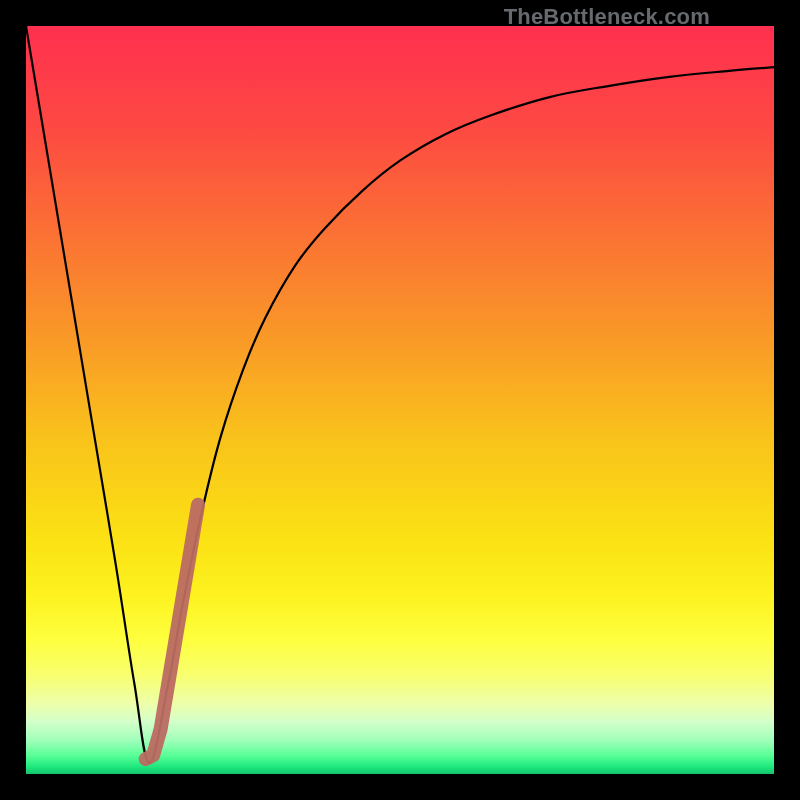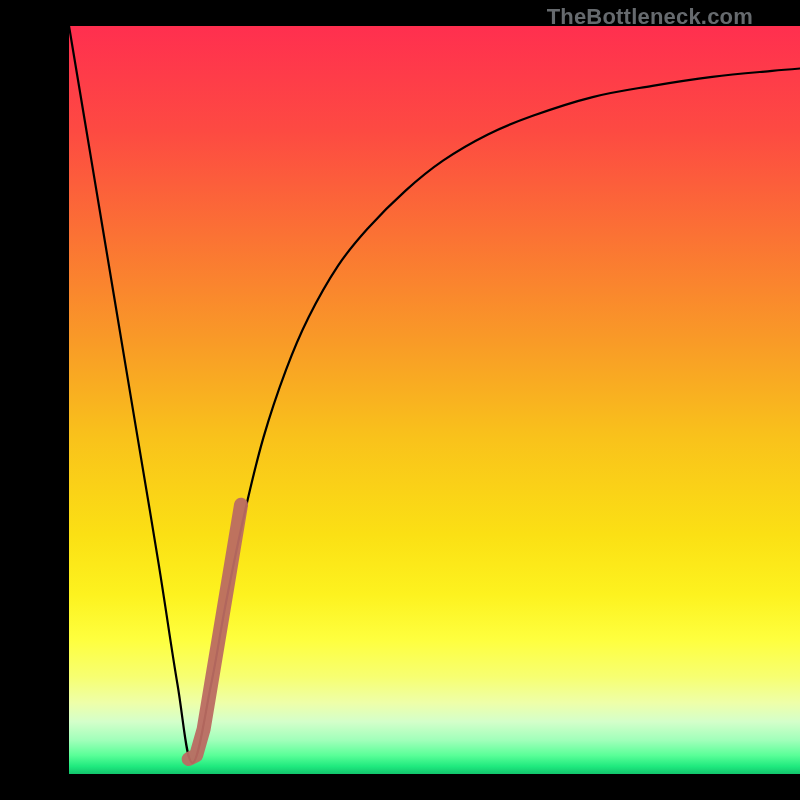--- a/index.html
+++ b/index.html
@@ -7,21 +7,20 @@
     padding: 0;
     width: 800px;
     height: 800px;
     background: #000;
     overflow: hidden;
   }
   .stage {
     position: relative;
     width: 720px;
     height: 800px;
-    margin-left: 43px;
   }
   svg {
     display: block;
   }
   .watermark {
     position: absolute;
     top: 4px;
     right: 10px;
     font-family: Arial, Helvetica, sans-serif;
     font-size: 22px;

